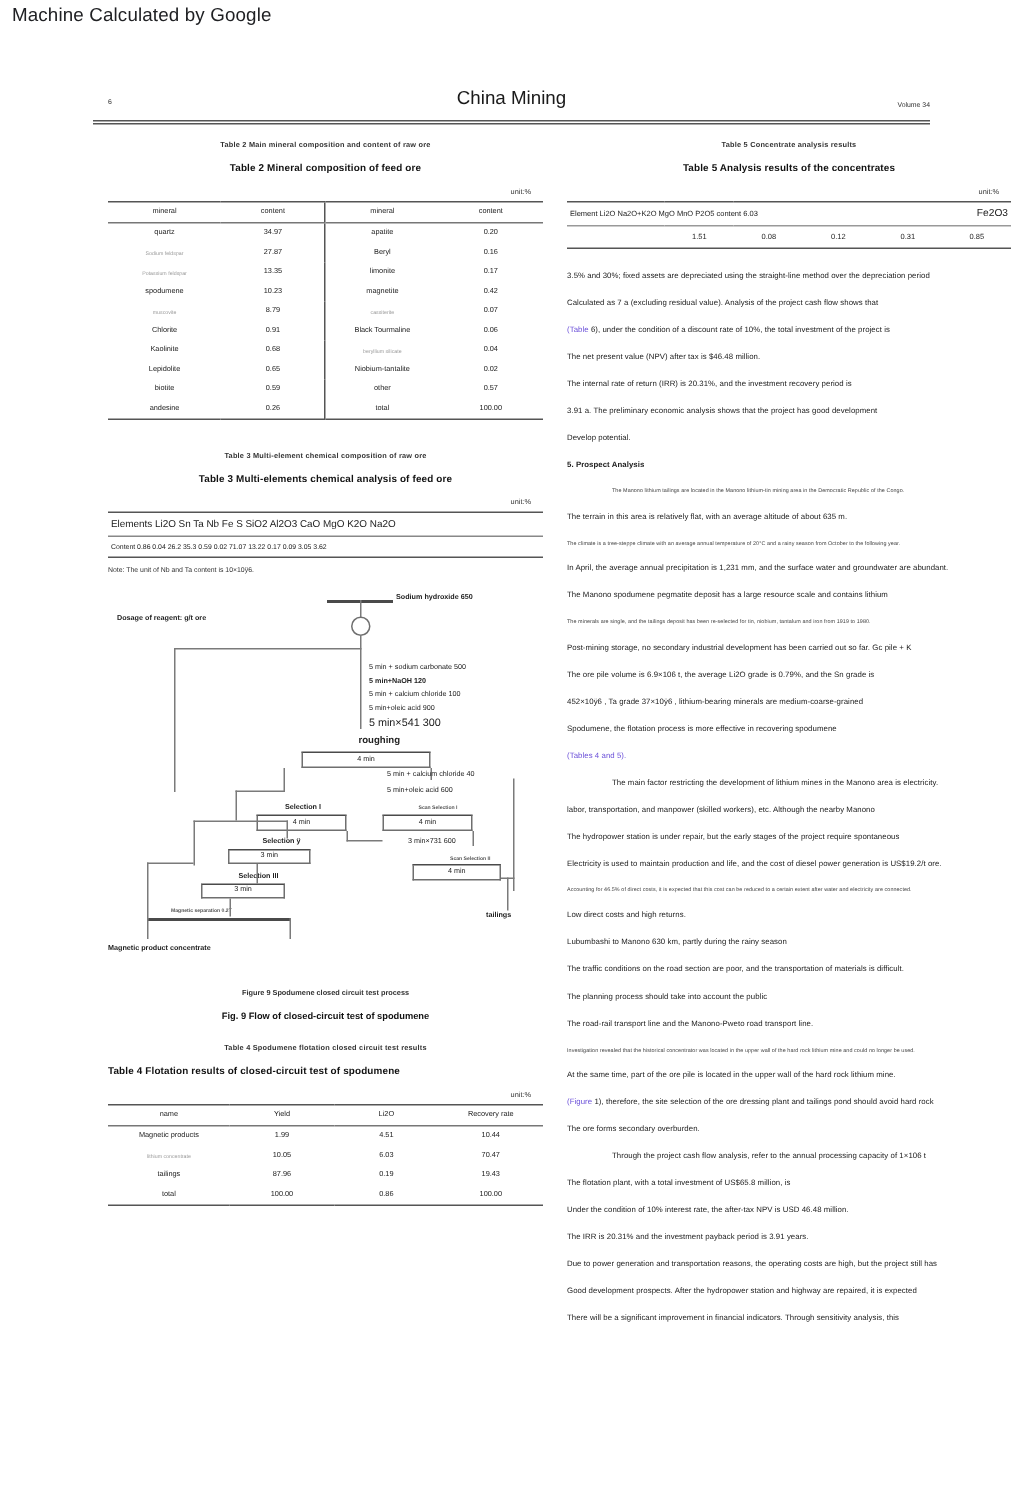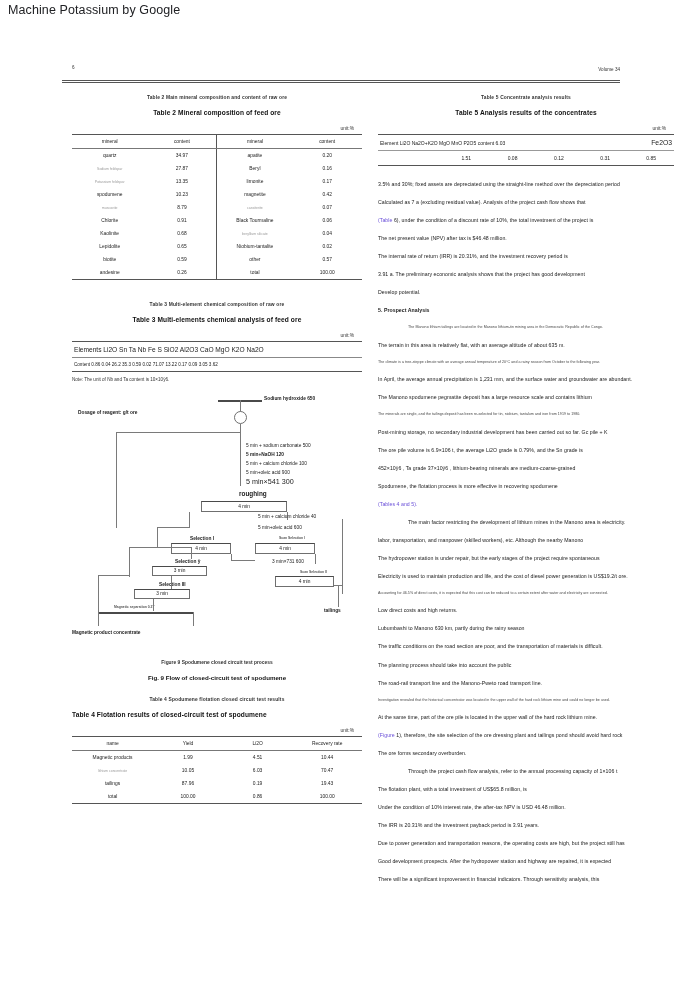--- a/index.html
+++ b/index.html
@@ -240,24 +240,25 @@
     margin: 0 0 16px 0;
   }
   .spacer-22 { height: 22px; }
   .spacer-14 { height: 14px; }
 </style>
 </head>
 <body>
 
 <div class="page">
 
-  <div class="gt-banner">Machine Potassium by Google</div>
+  <div class="gt-banner">Machine Calculated by Google</div>
 
   <div class="runhead">
     <div class="pageno">6</div>
+    <div class="journal">China Mining</div>
     <div class="volume">Volume 34</div>
     <div class="rule"></div>
   </div>
 
   <div class="col col-left">
 
     <div>
       <div class="cap-cn">Table 2 Main mineral composition and content of raw ore</div>
       <div class="cap-en">Table 2 Mineral composition of feed ore</div>
       <div class="unit-line">unit:%</div>

